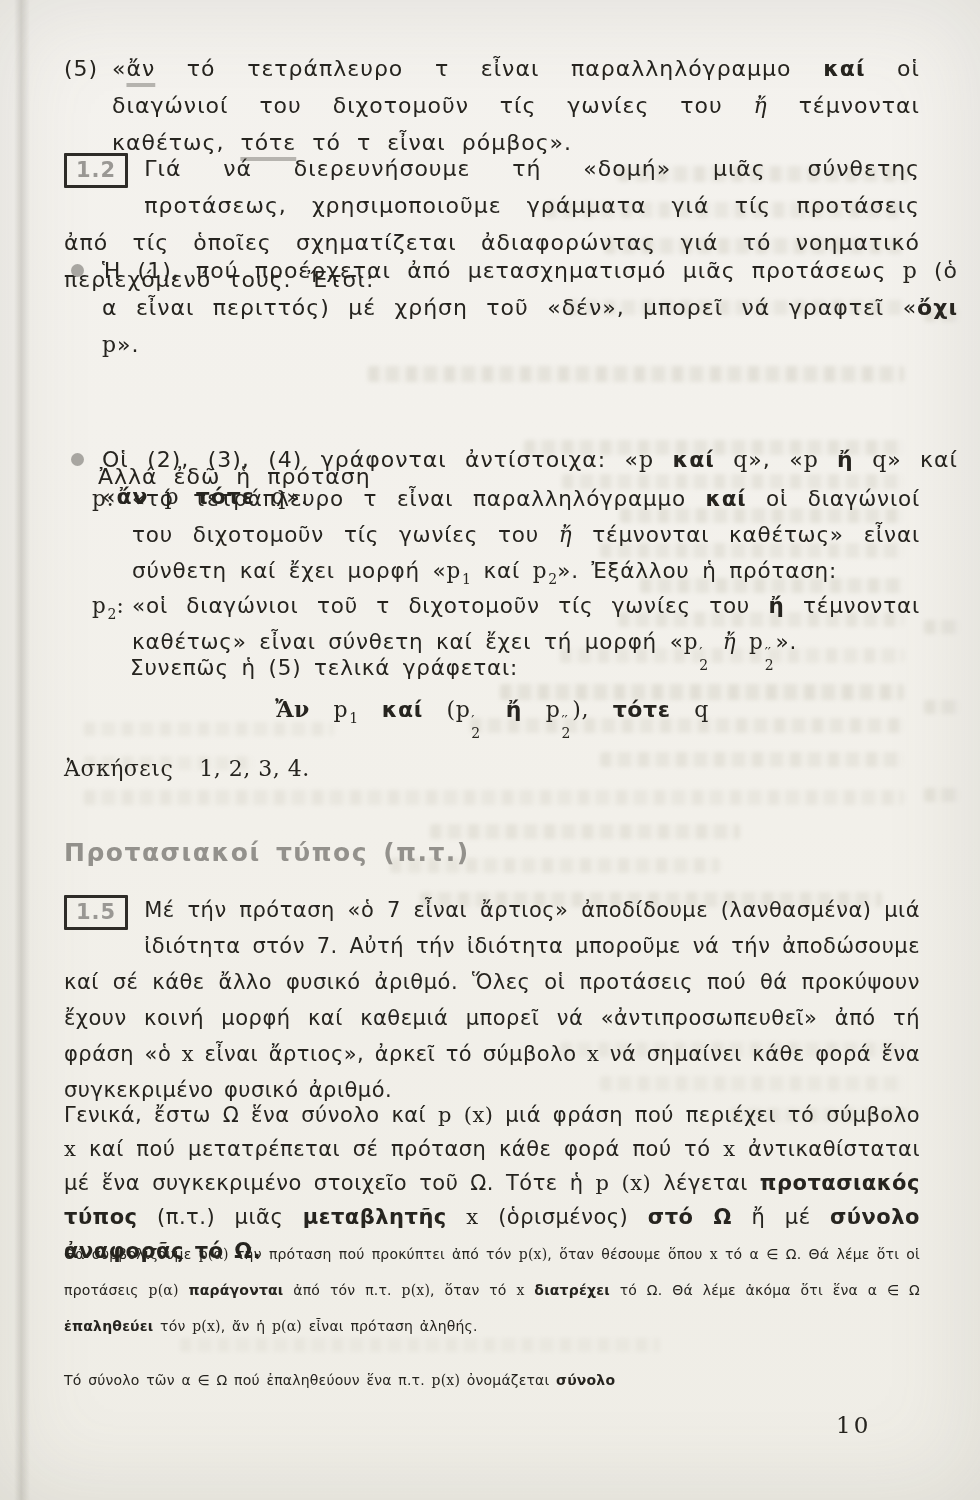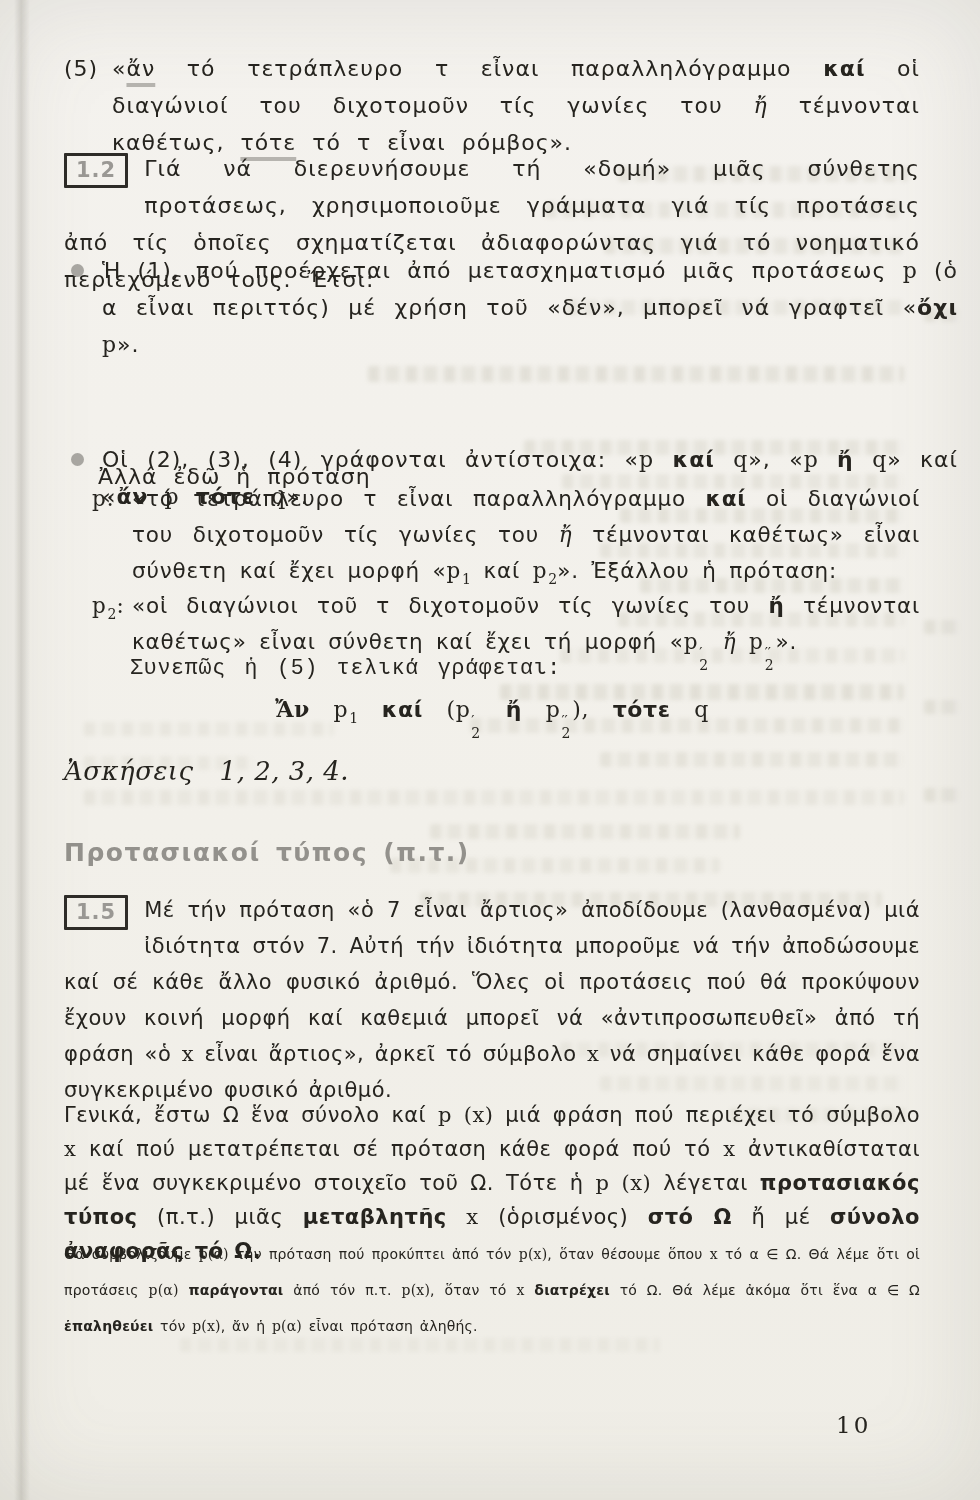--- a/index.html
+++ b/index.html
@@ -43,23 +43,23 @@
     padding:1px 9px;margin:3px 16px 2px 0;
     color:#9a9894;font-weight:bold;font-size:21px;line-height:27px;letter-spacing:1px;word-spacing:0;
   }
   
   .bullet{position:relative;padding-left:38px;}
   .bullet .dot{position:absolute;left:7px;top:12px;width:13px;height:13px;border-radius:50%;background:#a9a7a2;}
   
   .pdef{display:flex;}
   .pdef .lbl{flex:0 0 40px;padding-left:28px;box-sizing:content-box;}
   .pdef .bod{flex:1;}
-  .indent{padding-left:66px;box-sizing:border-box;font-family:Liberation Mono, monospace;}
+  .indent{padding-left:66px;box-sizing:border-box;}
   .formula{text-align:center;font-size:22px;word-spacing:16px;letter-spacing:.6px;}
-  .exercises{font-family:"DejaVu Serif","Liberation Serif",serif;font-style:italic;font-size:26px;letter-spacing:.5px;}
+  .exercises{font-family:"DejaVu Serif","Liberation Serif",serif;font-size:22px;letter-spacing:.5px;}
   .grayhead{color:#93918c;font-weight:bold;font-size:25px;letter-spacing:1.5px;word-spacing:5px;text-align:left;}
   .pagenum{position:absolute;left:836px;top:1412px;font-family:"DejaVu Serif","Liberation Serif",serif;
     font-size:23px;letter-spacing:3px;color:#26241f;z-index:3;}
 </style>
 </head>
 <body>
 
 <div class="page">
 
   <div class="gutter"></div>
@@ -164,16 +164,19 @@
   </div>
 
   <div class="blk t-low" style="top:1098px">
     <span><span>Γενικά, ἔστω Ω ἕνα σύνολο καί </span><span class="serif">p (x)</span><span> μιά φράση πού περιέχει τό σύμβολο </span><span class="serif">x</span><span> καί πού μετατρέπεται σέ πρόταση κάθε φορά πού τό </span><span class="serif">x</span><span> ἀντικαθίσταται μέ ἕνα συγκεκριμένο στοιχεῖο τοῦ Ω. Τότε ἡ </span><span class="serif">p (x)</span><span> λέγεται </span><span class="b">προτασιακός τύπος</span><span> (π.τ.) μιᾶς </span><span class="b">μεταβλητῆς</span><span> </span><span class="serif">x</span><span> (ὁρισμένος) </span><span class="b">στό Ω</span><span> ἤ μέ </span><span class="b">σύνολο ἀναφορᾶς τό Ω.</span></span>
   </div>
 
   <div class="blk t-base" style="top:1236px">
     <span><span>Θά συμβολίζουμε </span><span class="serif">p(α)</span><span> τήν πρόταση πού προκύπτει ἀπό τόν </span><span class="serif">p(x)</span><span>, ὅταν θέσουμε ὅπου </span><span class="serif">x</span><span> τό α ∈ Ω. Θά λέμε ὅτι οἱ προτάσεις </span><span class="serif">p(α)</span><span> </span><span class="b">παράγονται</span><span> ἀπό τόν π.τ. </span><span class="serif">p(x)</span><span>, ὅταν τό </span><span class="serif">x</span><span> </span><span class="b">διατρέχει</span><span> τό Ω. Θά λέμε ἀκόμα ὅτι ἕνα α ∈ Ω </span><span class="b">ἐπαληθεύει</span><span> τόν </span><span class="serif">p(x)</span><span>, ἄν ἡ </span><span class="serif">p(α)</span><span> εἶναι πρόταση ἀληθής.</span></span>
   </div>
 
+  <div class="blk t-base" style="top:1362px">
+    <span><span>Τό σύνολο τῶν α ∈ Ω πού ἐπαληθεύουν ἕνα π.τ. </span><span class="serif">p(x)</span><span> ὀνομάζεται </span><span class="b">σύνολο</span></span>
+  </div>
 
   <div class="pagenum">10</div>
 
 </div>
 
 </body></html>

